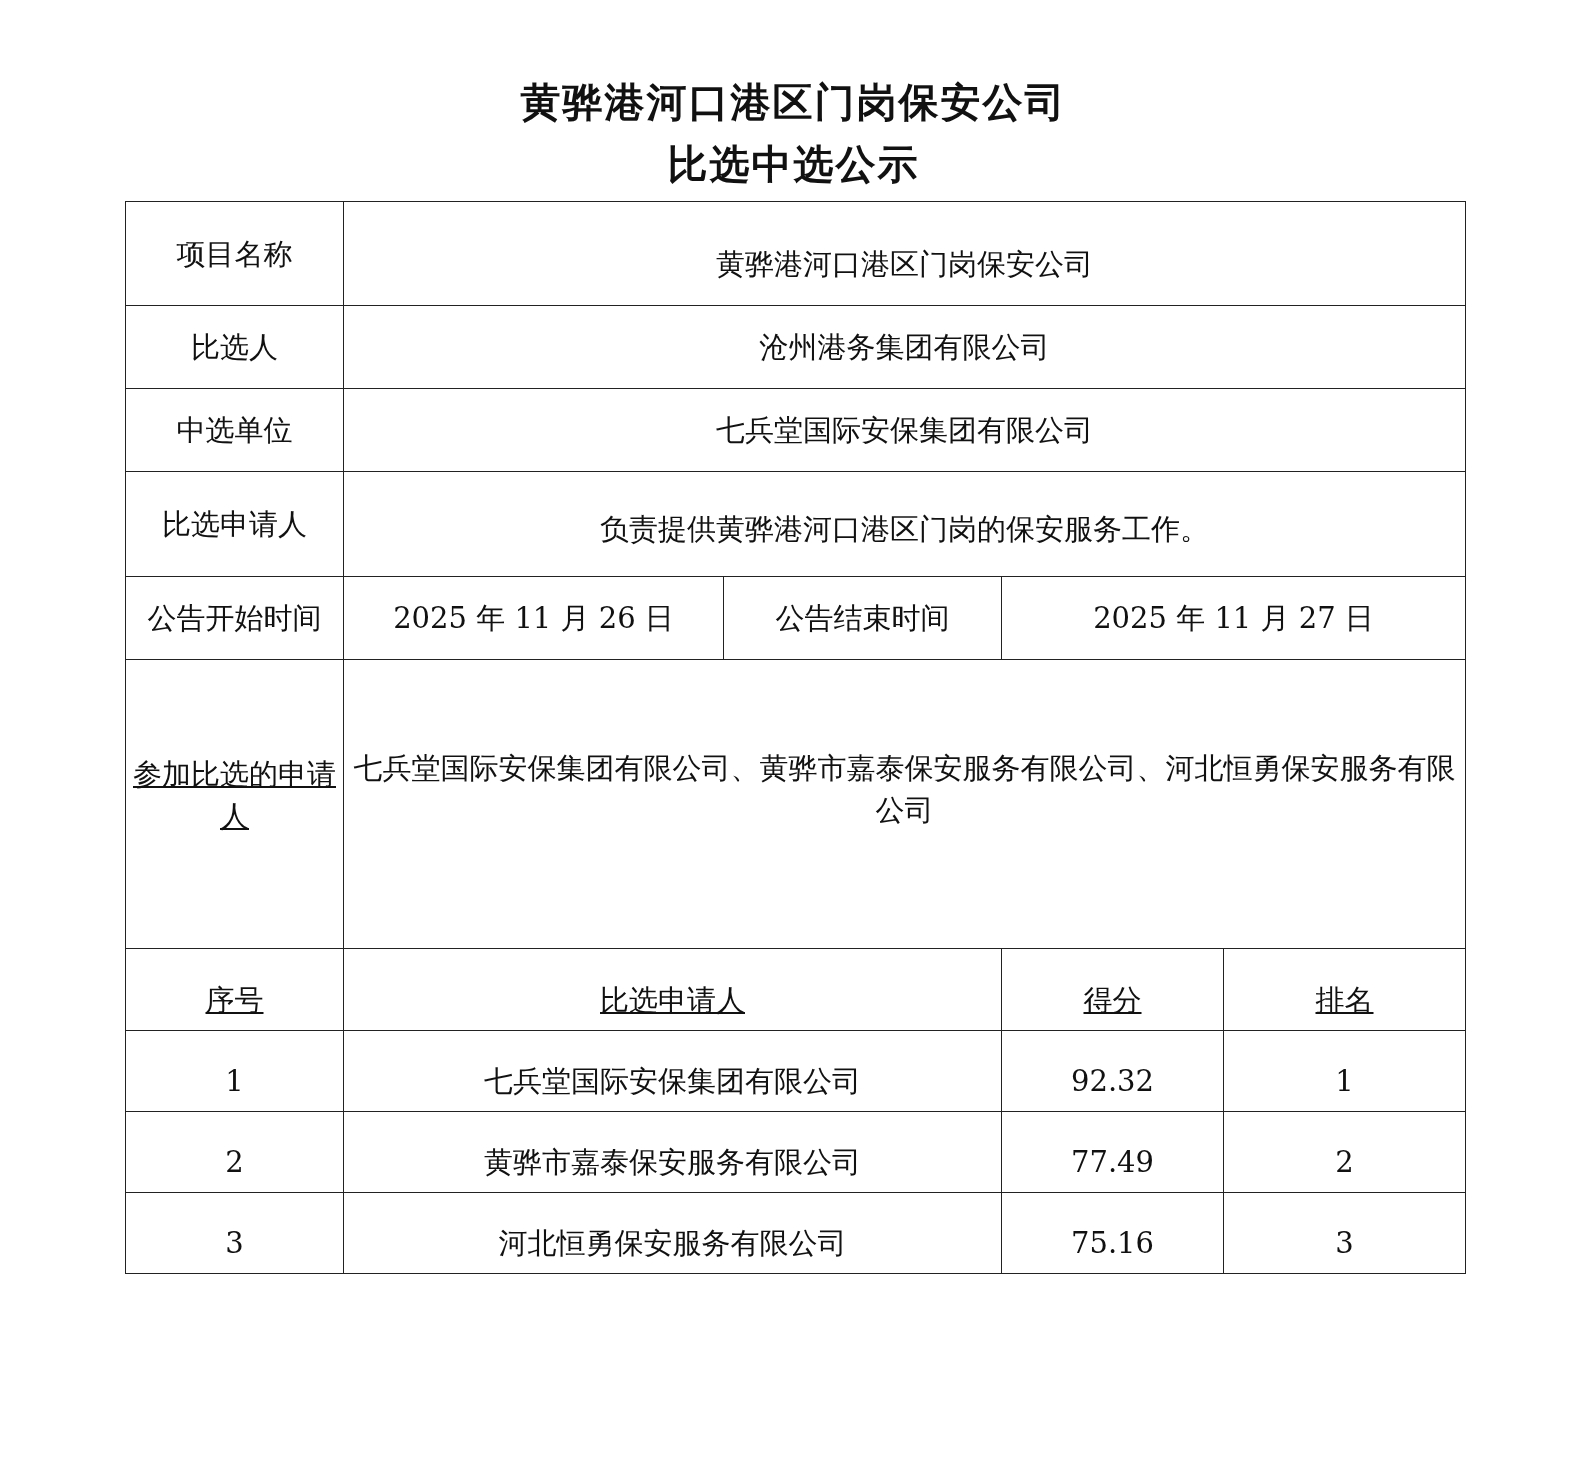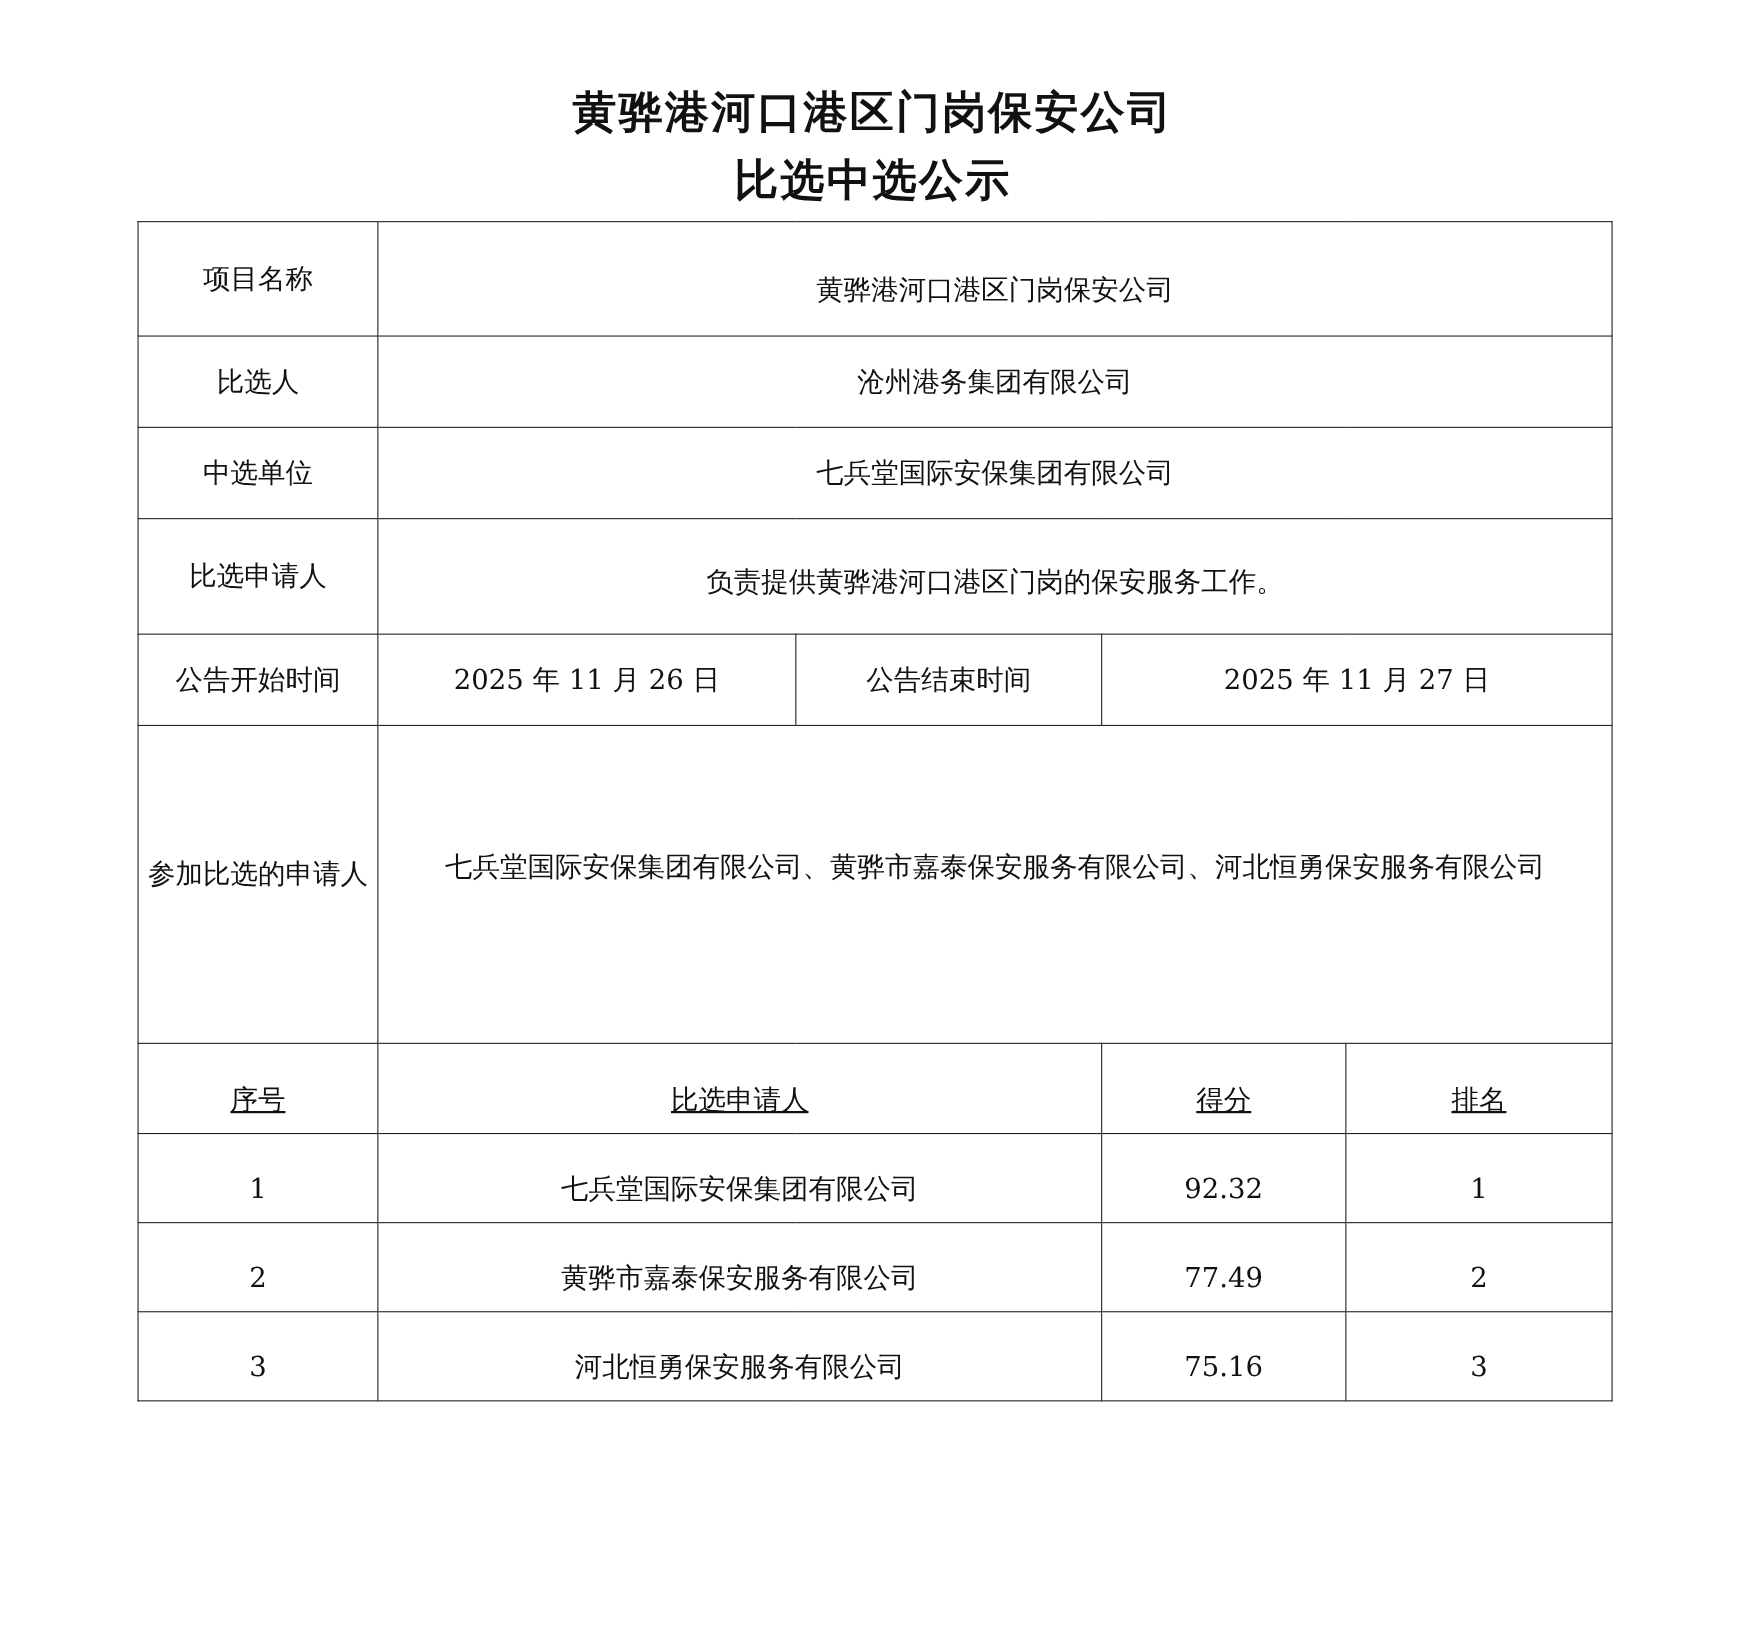--- a/index.html
+++ b/index.html
@@ -9,37 +9,37 @@
     }
     .title {
       position: absolute; left: 0; width: 1587px; text-align: center;
       font-weight: bold; font-size: 40px; letter-spacing: 2px; line-height: 1;
     }
     .t1 { top: 82px; }
     .t2 { top: 144px; }
     table.grid {
       position: absolute; left: 125px; top: 201px; width: 1340px;
       border-collapse: collapse; table-layout: fixed;
-      font-size: 25px;
+      font-size: 29px;
     }
     table.grid td {
       border: 1.5px solid #222; text-align: center; vertical-align: middle;
       padding: 0; line-height: 42px;
     }
     .r1 td { height: 83px; }
     .r1 .val { padding-top: 20px; }
     .r2 td { height: 82px; }
     .r3 td { height: 82px; }
     .r4 td { height: 94px; }
     .r4 .val { padding-top: 10px; }
     .r5 td { height: 82px; }
     .r6 td { height: 82px; }
     .r7 td { height: 258px; }
     .r7 .val { padding-bottom: 30px; padding-left: 2px; padding-right: 2px; font-family: Liberation Serif, serif; }
-    .r7 .lbl { padding-bottom: 18px; }
+    .r7 .lbl { padding-bottom: 18px; text-decoration: underline; }
     .r8 td { height: 82px; }
     .r9 td { height: 81px; }
     .r9 td span { position: relative; top: 10px; text-decoration: underline; }
     .rd td { height: 80px; }
     .rd td span { position: relative; top: 10px; }
     .num { font-family: "DejaVu Serif", "Liberation Serif", serif; }
   </style>
 </head>
 <body>
 

